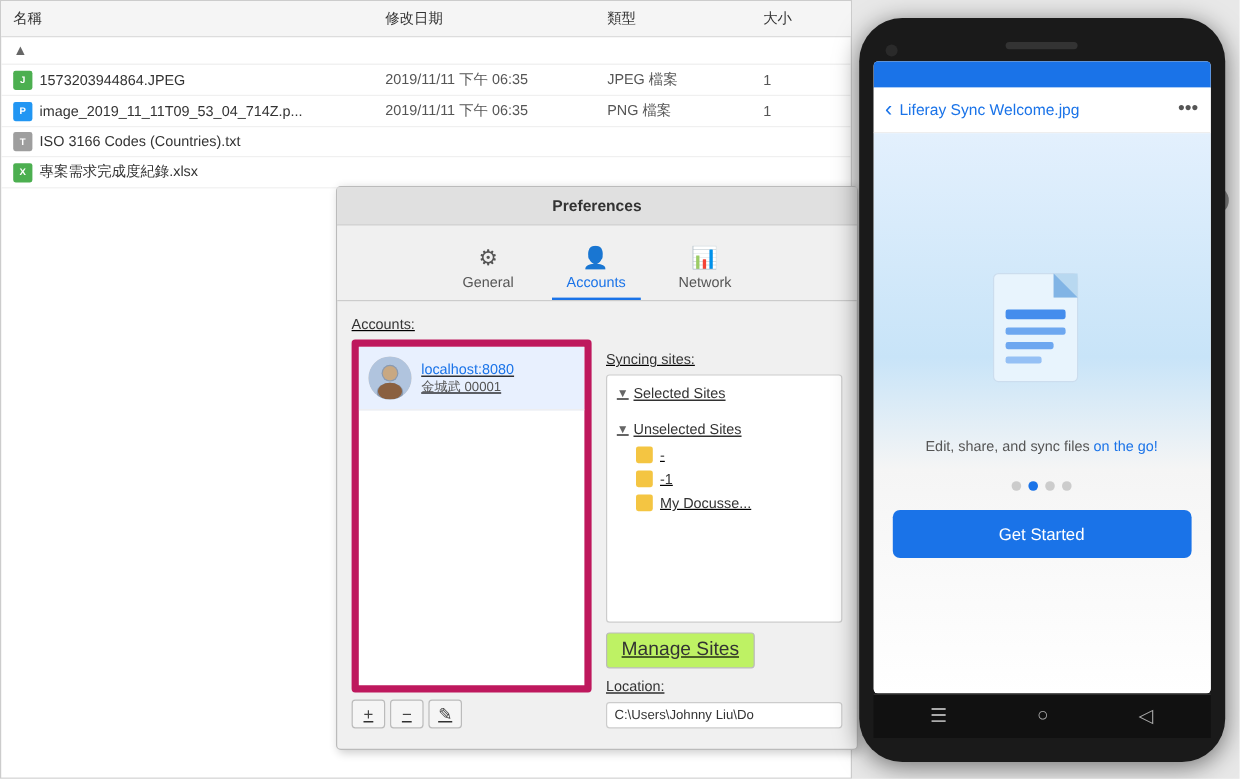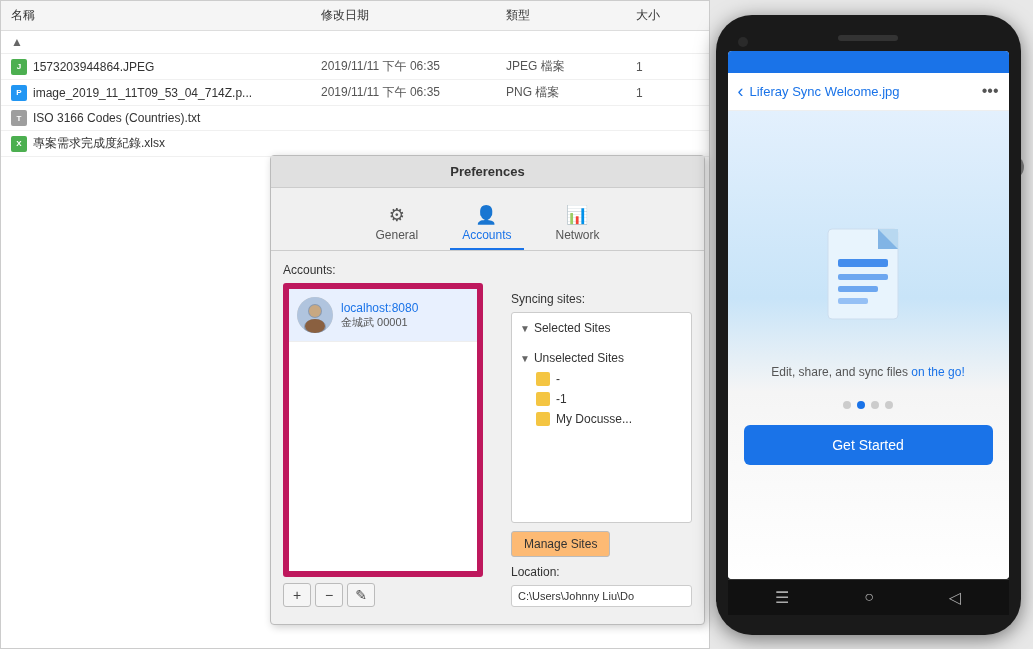--- a/index.html
+++ b/index.html
@@ -48,21 +48,21 @@
 
     .file-name-cell { display: flex; align-items: center; width: 310px; }
     .file-date { width: 185px; color: #555; }
     .file-type { width: 130px; color: #555; }
     .file-size { width: 60px; color: #555; }
 
     
     .preferences-dialog {
       position: absolute;
       top: 155px;
-      left: 270px;
+      left: 280px;
       width: 435px;
       height: 470px;
       background: #f0f0f0;
       border: 1px solid #bbb;
       box-shadow: 2px 2px 8px rgba(0,0,0,0.2);
       border-radius: 4px;
     }
 
     .pref-title {
       background: #e0e0e0;
@@ -100,22 +100,23 @@
     }
 
     .tab-icon {
       font-size: 18px;
       margin-bottom: 2px;
     }
 
     .pref-body {
       display: flex;
       padding: 12px;
-      gap: 28px;
+      gap: 12px;
       height: calc(100% - 100px);
+      text-decoration: underline;
     }
 
     
     .accounts-panel {
       width: 200px;
       display: flex;
       flex-direction: column;
     }
 
     .panel-label {
@@ -236,23 +237,23 @@
       border-radius: 2px;
       margin-right: 6px;
       display: inline-block;
       flex-shrink: 0;
     }
 
     .manage-sites-btn {
       margin-top: 8px;
       padding: 5px 12px;
       border: 1px solid #bbb;
-      background: #fdba74;
+      background: #bef264;
       border-radius: 3px;
-      font-size: 12px;
+      font-size: 16px;
       cursor: pointer;
       align-self: flex-start;
       color: #333;
     }
 
     .location-section {
       margin-top: 8px;
     }
 
     .location-input {

